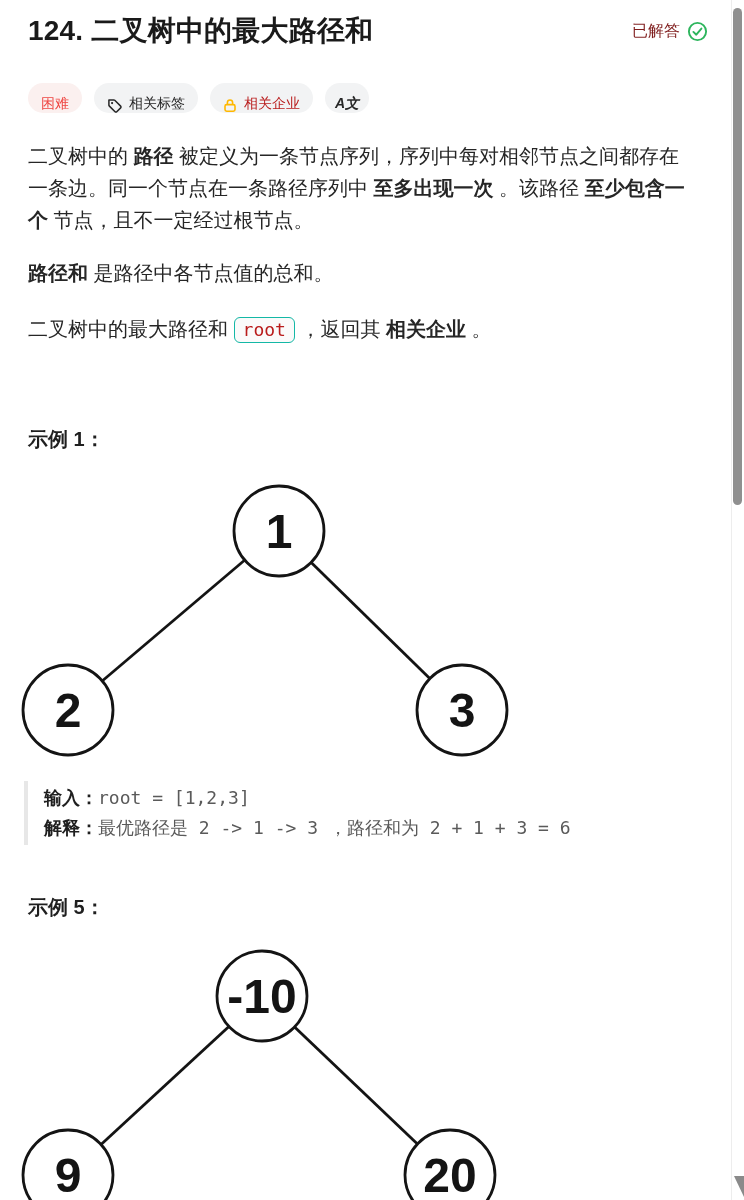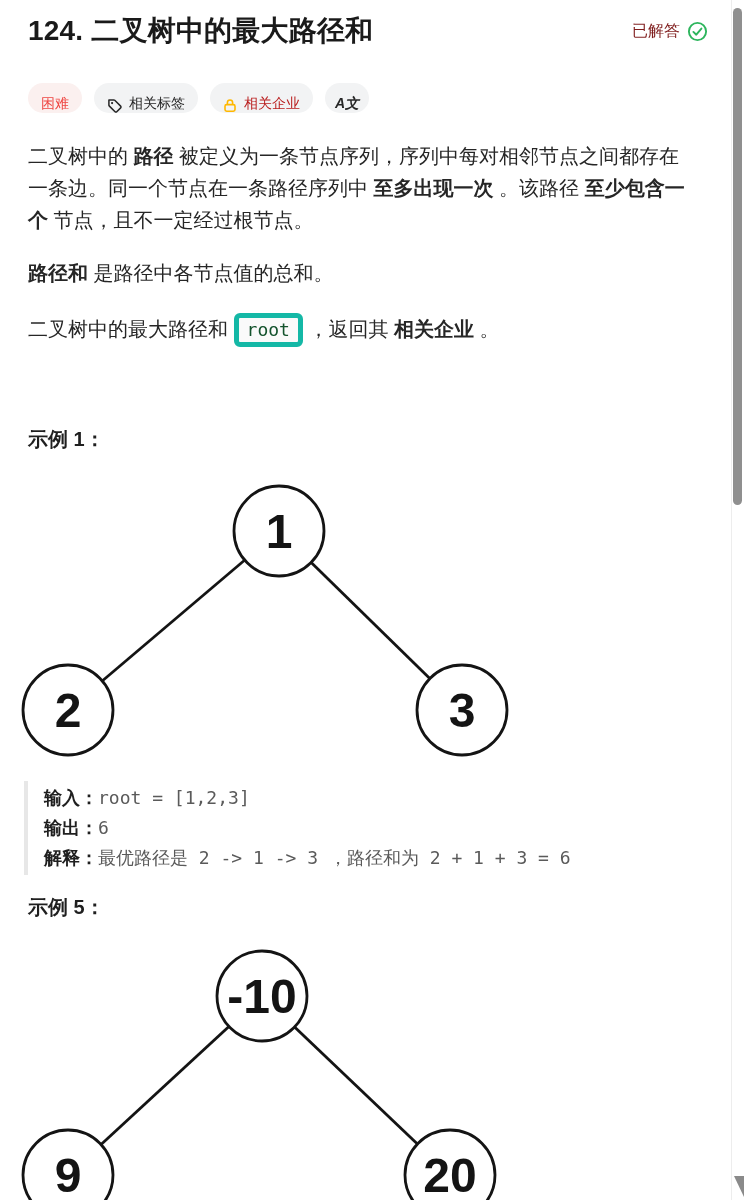--- a/index.html
+++ b/index.html
@@ -31,22 +31,22 @@
   .pill.fontsize { padding:0 10px; font-weight:600;font-style:italic; }
 
   
   .para { left:28px; width:660px; font-size:20px; line-height:32px; color:#262626; }
   .para b { font-weight:700; }
   .p1 { top:140px; }
   .p2 { top:257px; }
   .p3 { top:313px; }
   .code-pill {
     font-family:"DejaVu Sans Mono", monospace;
-    font-size:18px; color:#14532d;
-    background:#fafafa; border:5px solid #14b8a6;
+    font-size:18px; color:#b91c1c;
+    background:#fafafa; border:1px solid #14b8a6;
     border-radius:6px; padding:1px 8px 2px;
     white-space:nowrap;
     margin-top:25px;
   }
 
   .ex-heading { left:28px; font-size:20px; font-weight:700; color:#1f1f1f; }
   .ex1-heading { top:426px; }
   .ex2-heading { top:894px; }
 
   
@@ -134,21 +134,20 @@
       <text x="279" y="548">1</text>
       <circle cx="68" cy="710" r="45"></circle>
       <text x="68" y="727">2</text>
       <circle cx="462" cy="710" r="45"></circle>
       <text x="462" y="727">3</text>
     </svg>
   </div>
 
 <div class="abs example-block">
   <div class="example-row"><span class="lbl">输入：</span><span class="val">root = [1,2,3]</span></div>
-  <div class="example-row"><span class="lbl">输出：</span><span class="val">6</span></div>
   <div class="example-row"><span class="lbl">解释：</span><span class="val">最优路径是 2 -&gt; 1 -&gt; 3 ，路径和为 2 + 1 + 3 = 6</span></div>
 </div>
 
 <div class="abs ex-heading ex2-heading">示例 5：</div>
 
 <div class="abs tree tree2">
     <svg width="540" height="252" viewBox="0 948 540 252">
       <line x1="262" y1="996" x2="68" y2="1175"></line>
       <line x1="262" y1="996" x2="450" y2="1175"></line>
       <circle cx="262" cy="996" r="45"></circle>

